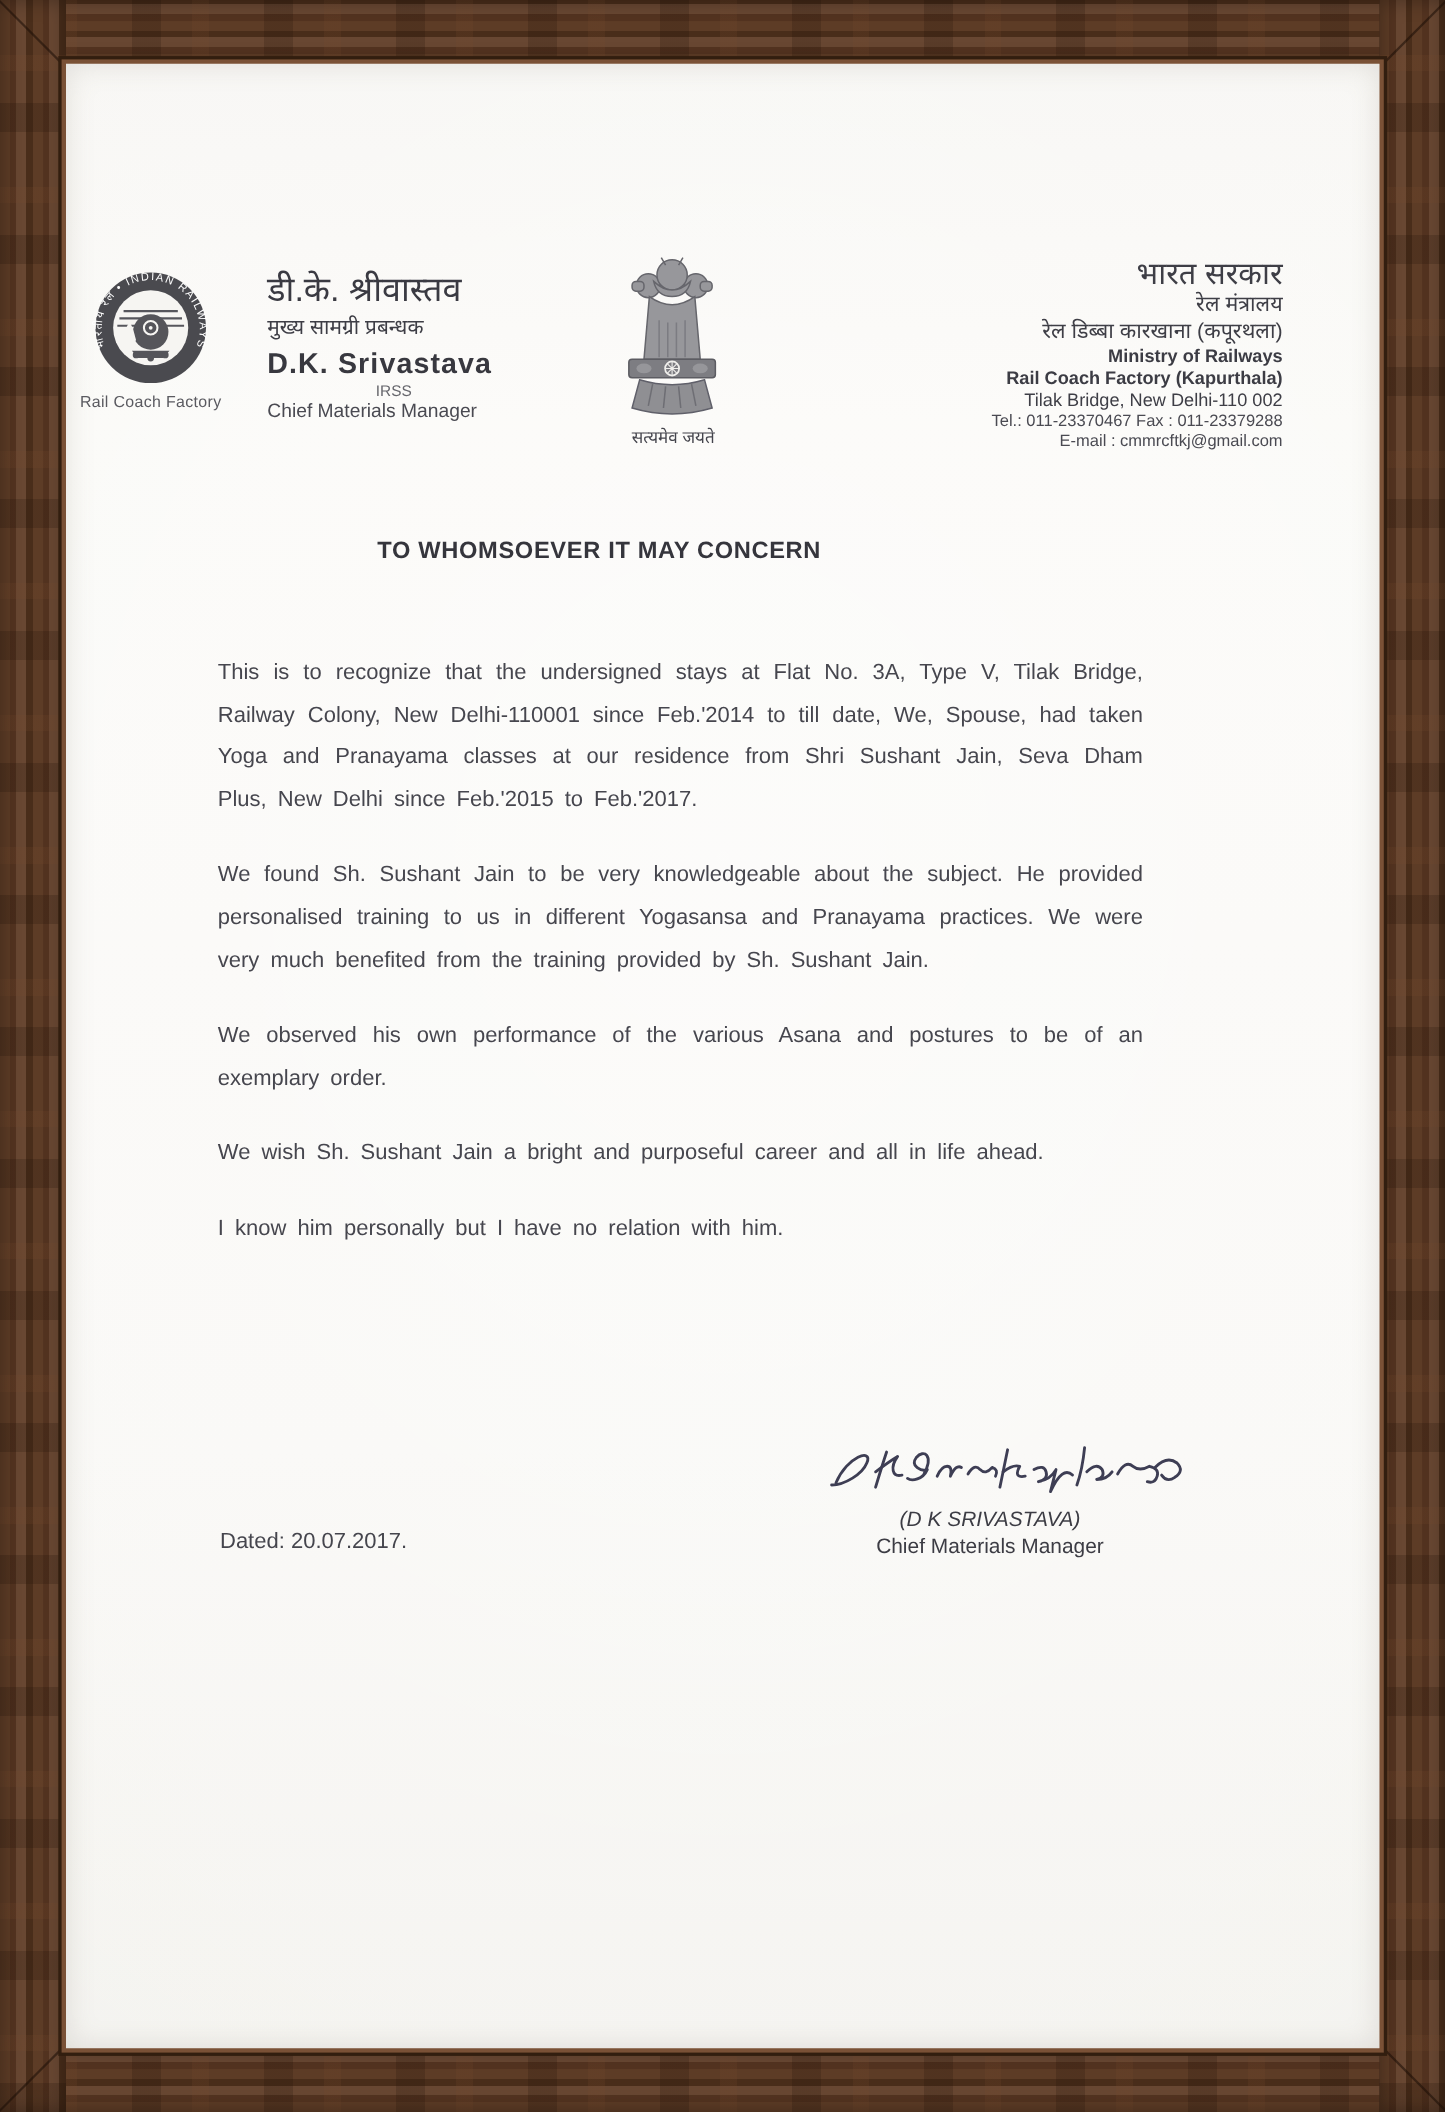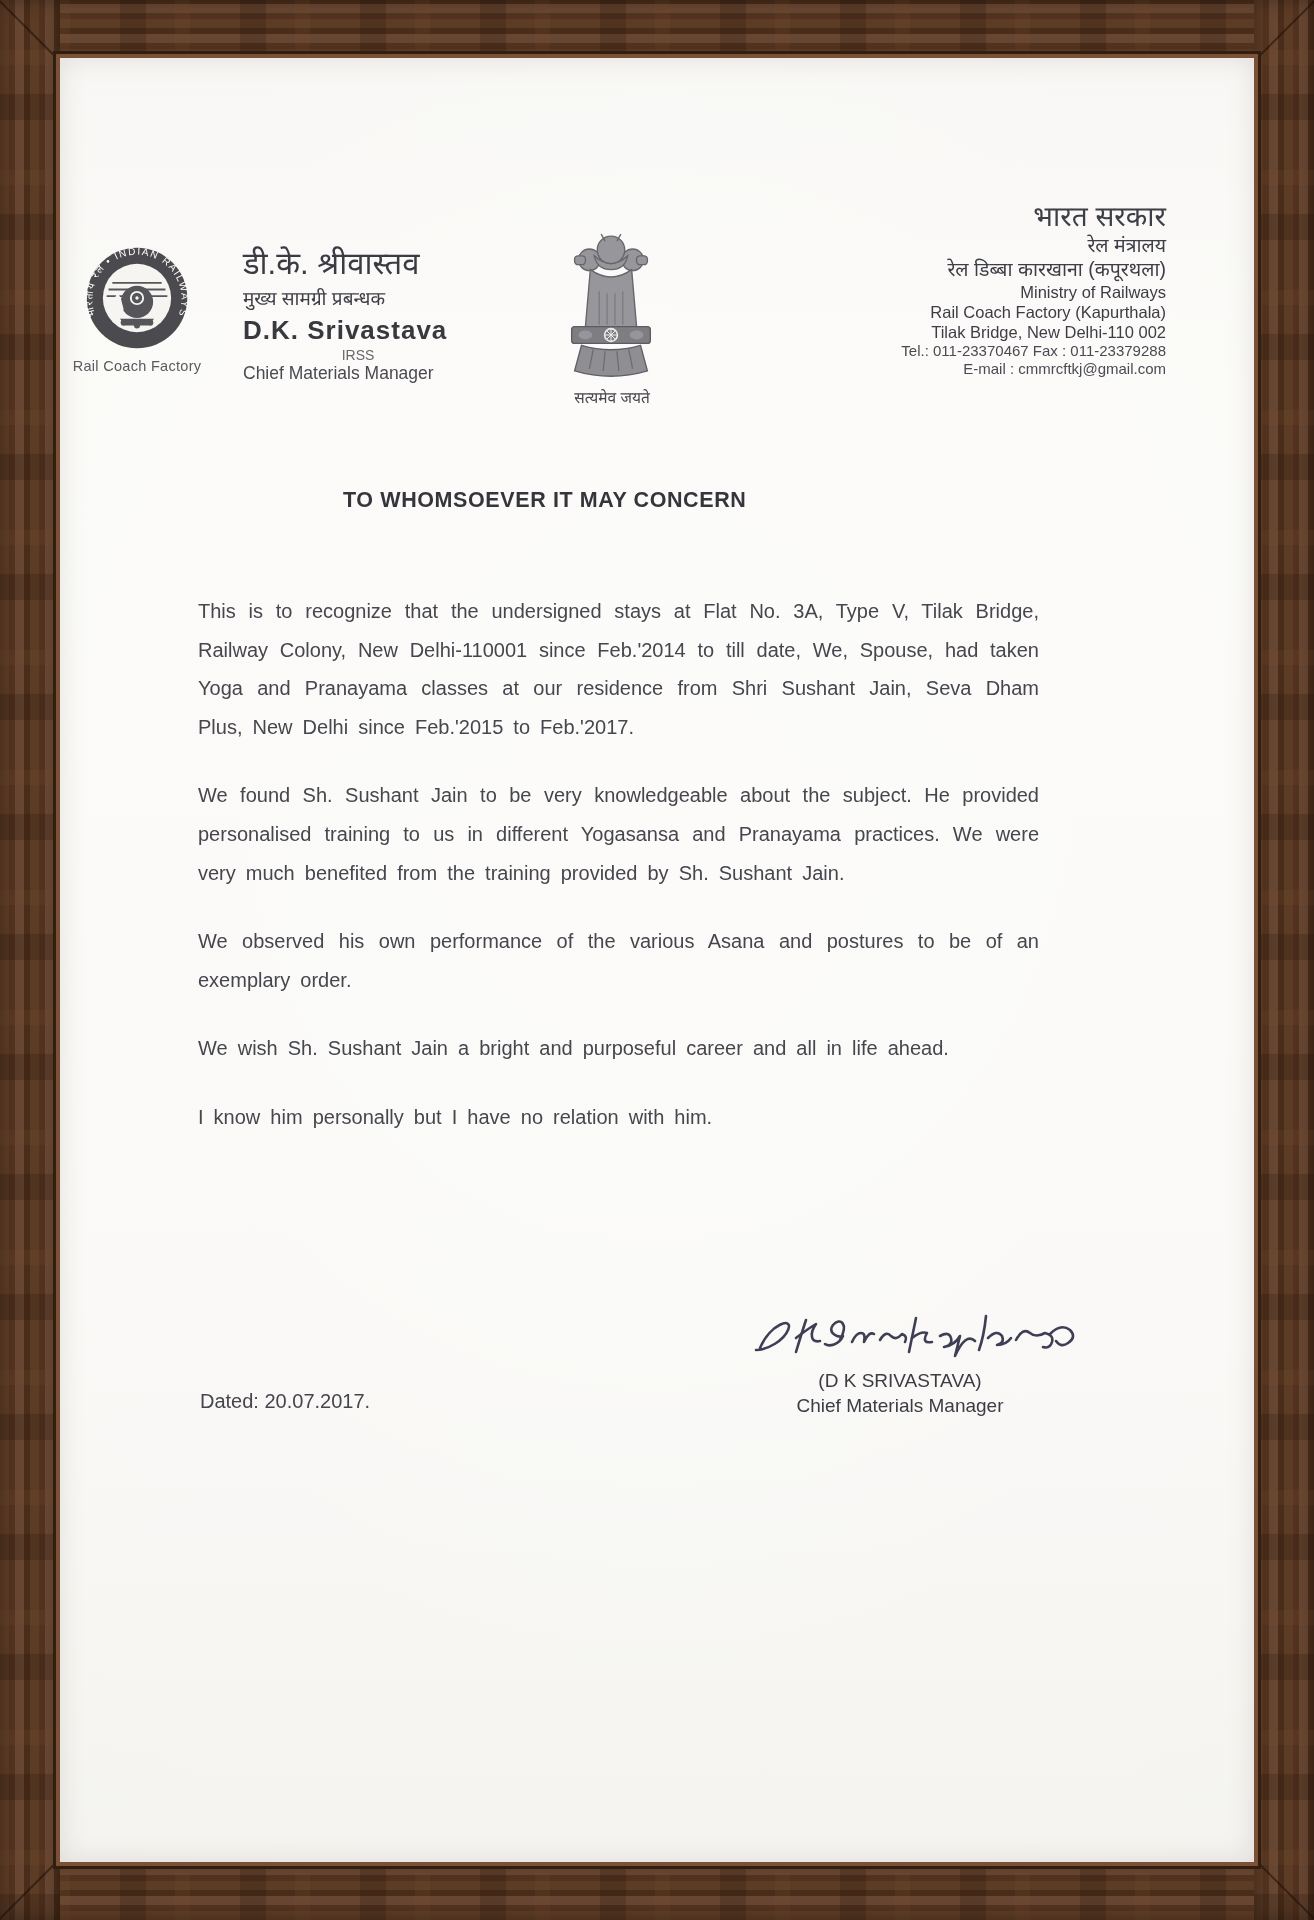--- a/index.html
+++ b/index.html
@@ -53,37 +53,37 @@
   .logo-caption{font-size:14.5px;color:#5a5a60;letter-spacing:.3px;}
   .officer{line-height:1.15;color:#3e3e46;}
   .officer .name-hi{font-size:31px;color:#3a3a42;}
   .officer .desig-hi{font-size:19px;margin-top:6px;}
   .officer .name-en{font-size:26px;font-weight:bold;letter-spacing:1px;margin-top:7px;color:#38383f;}
   .officer .cadre{font-size:14px;text-align:center;color:#66666c;margin-top:1px;}
   .officer .desig-en{font-size:17.5px;color:#4a4a52;margin-top:0;}
 
   
   .office{line-height:1.22;color:#3e3e46;}
-  .office .hi-1{font-size:28px;}
+  .office .hi-1{font-size:28px;margin-top:32px;}
   .office .hi-2{font-size:19.5px;}
   .office .en-bold-lg{font-size:22px;font-weight:bold;color:#36363d;}
-  .office .en-bold{font-size:16.5px;font-weight:normal;color:#3c3c44;}
+  .office .en-bold{font-size:16.5px;font-weight:bold;color:#3c3c44;}
   .office .en{font-size:16.5px;}
   .office .en-sm{font-size:15px;color:#4a4a52;}
 
   .emblem-caption{font-size:15.5px;color:#44444c;}
 
   
   .title{font-size:21.5px;font-weight:bold;letter-spacing:.6px;color:#35353c;}
   .body-text{width:841px;font-size:20px;line-height:38.6px;text-align:justify;word-spacing:4.5px;color:#46464e;}
   .body-text p{margin:0 0 30px 0;}
   .body-text p:last-child{margin-bottom:0;}
   .dated{font-size:20px;color:#45454d;}
   .sig-block{width:360px;text-align:center;color:#3c3c44;}
-  .sig-name{font-size:19px;margin-top:2px;}
+  .sig-name{font-size:19px;margin-top:2px;font-style:italic;}
   .sig-desig{font-size:19px;margin-top:3px;}
 </style>
 </head>
 <body>
 
 <div class="frame-bar grain-h frame-top"></div>
 <div class="frame-bar grain-h frame-bottom"></div>
 <div class="frame-bar grain-v frame-left"></div>
 <div class="frame-bar grain-v frame-right"></div>
 <div class="mitre m-tl"></div>

